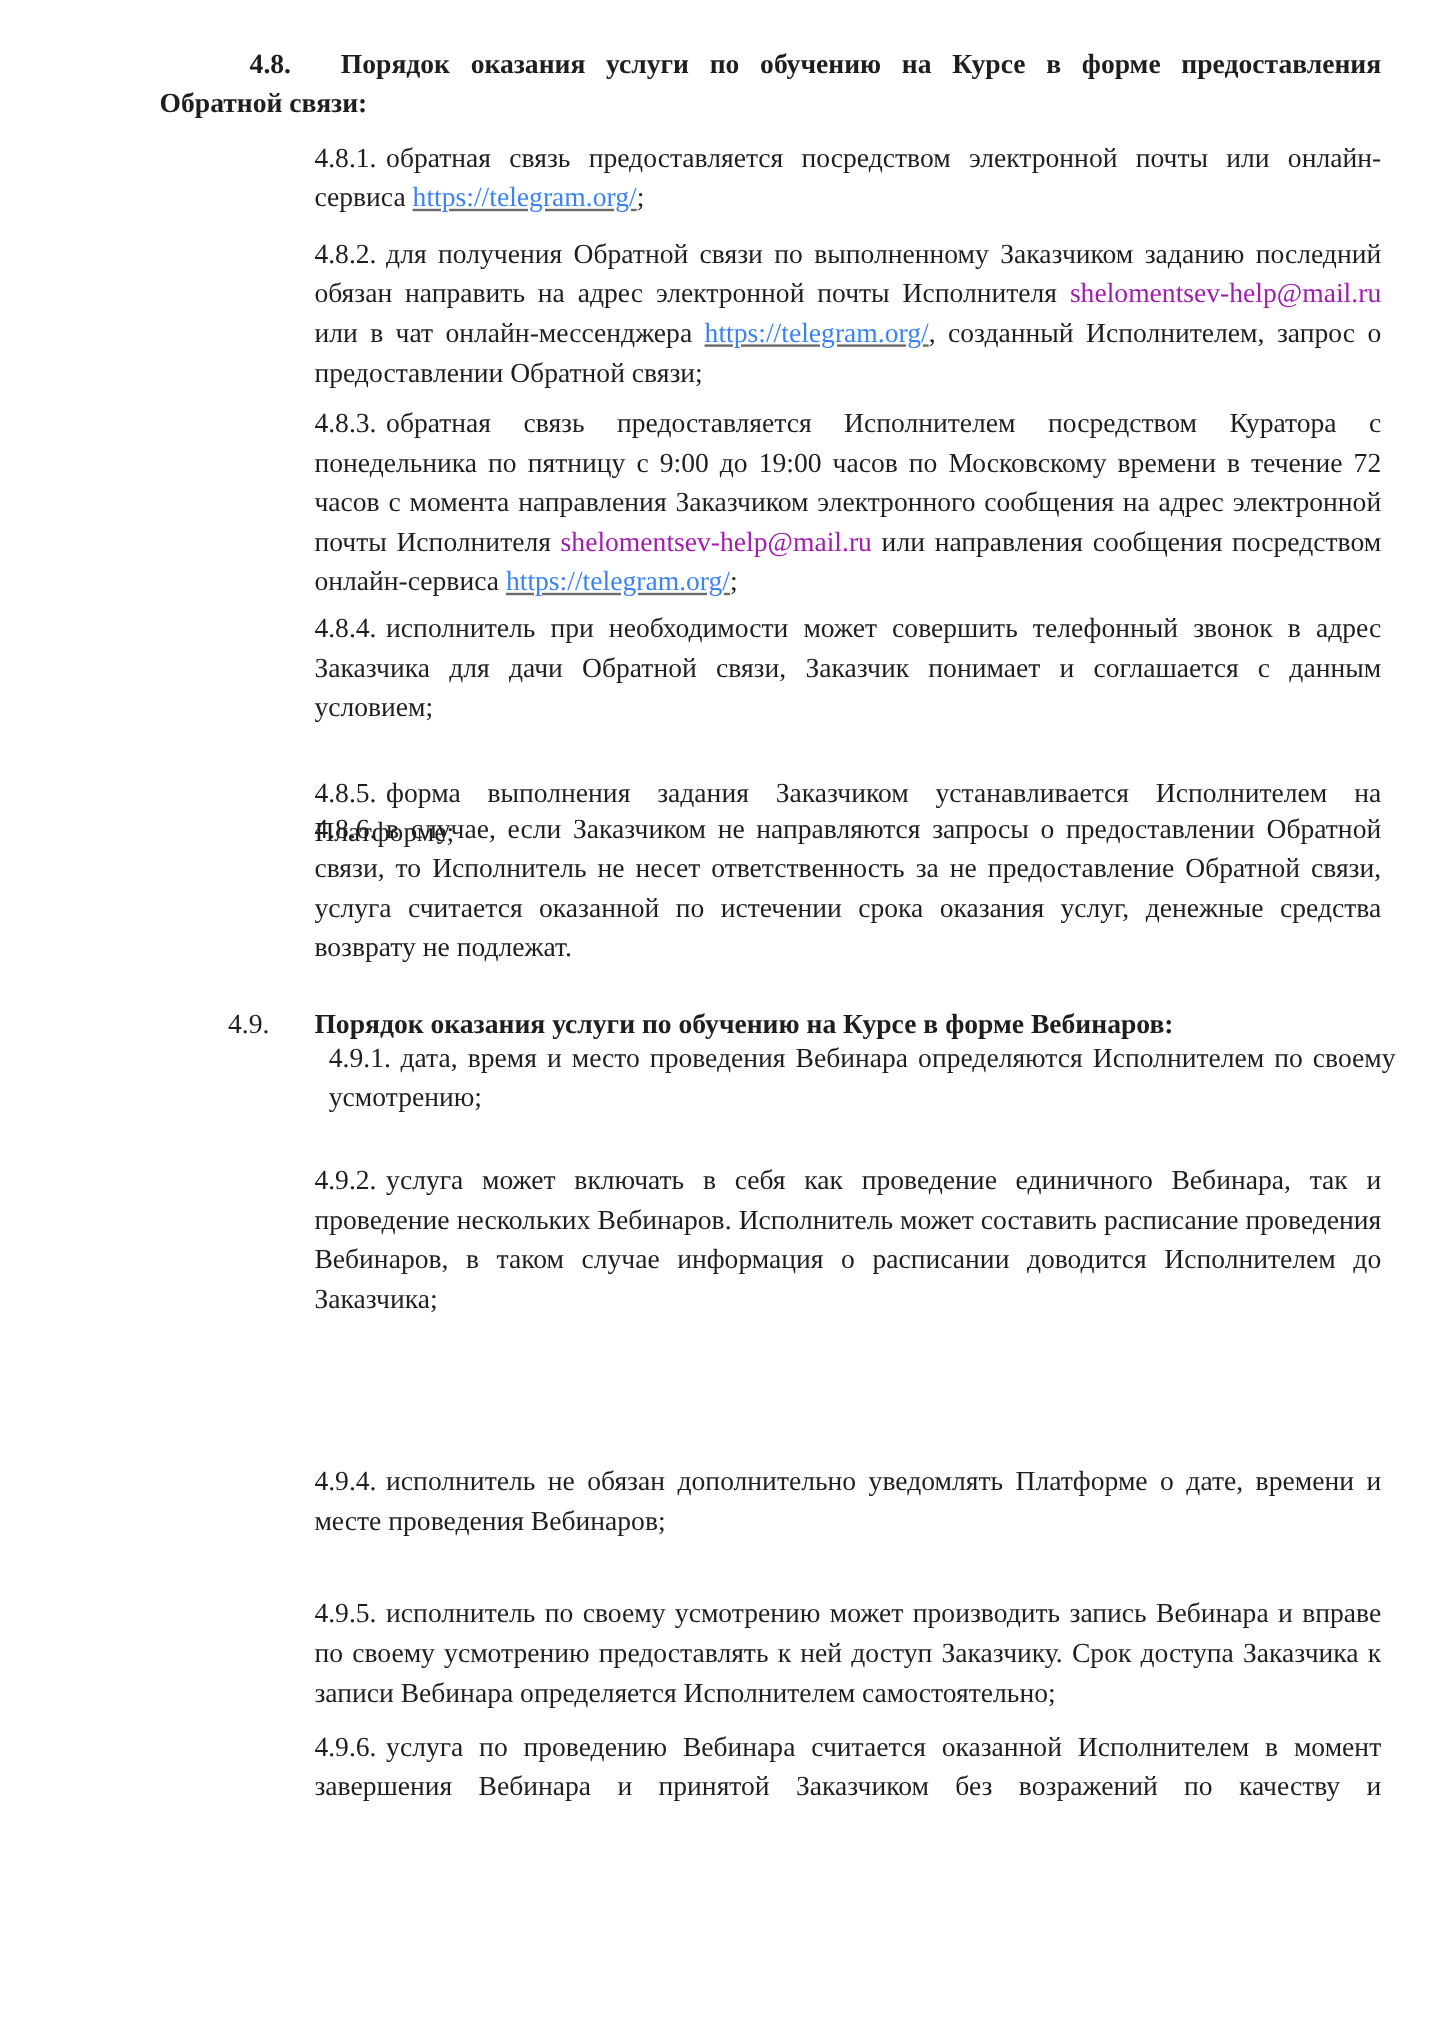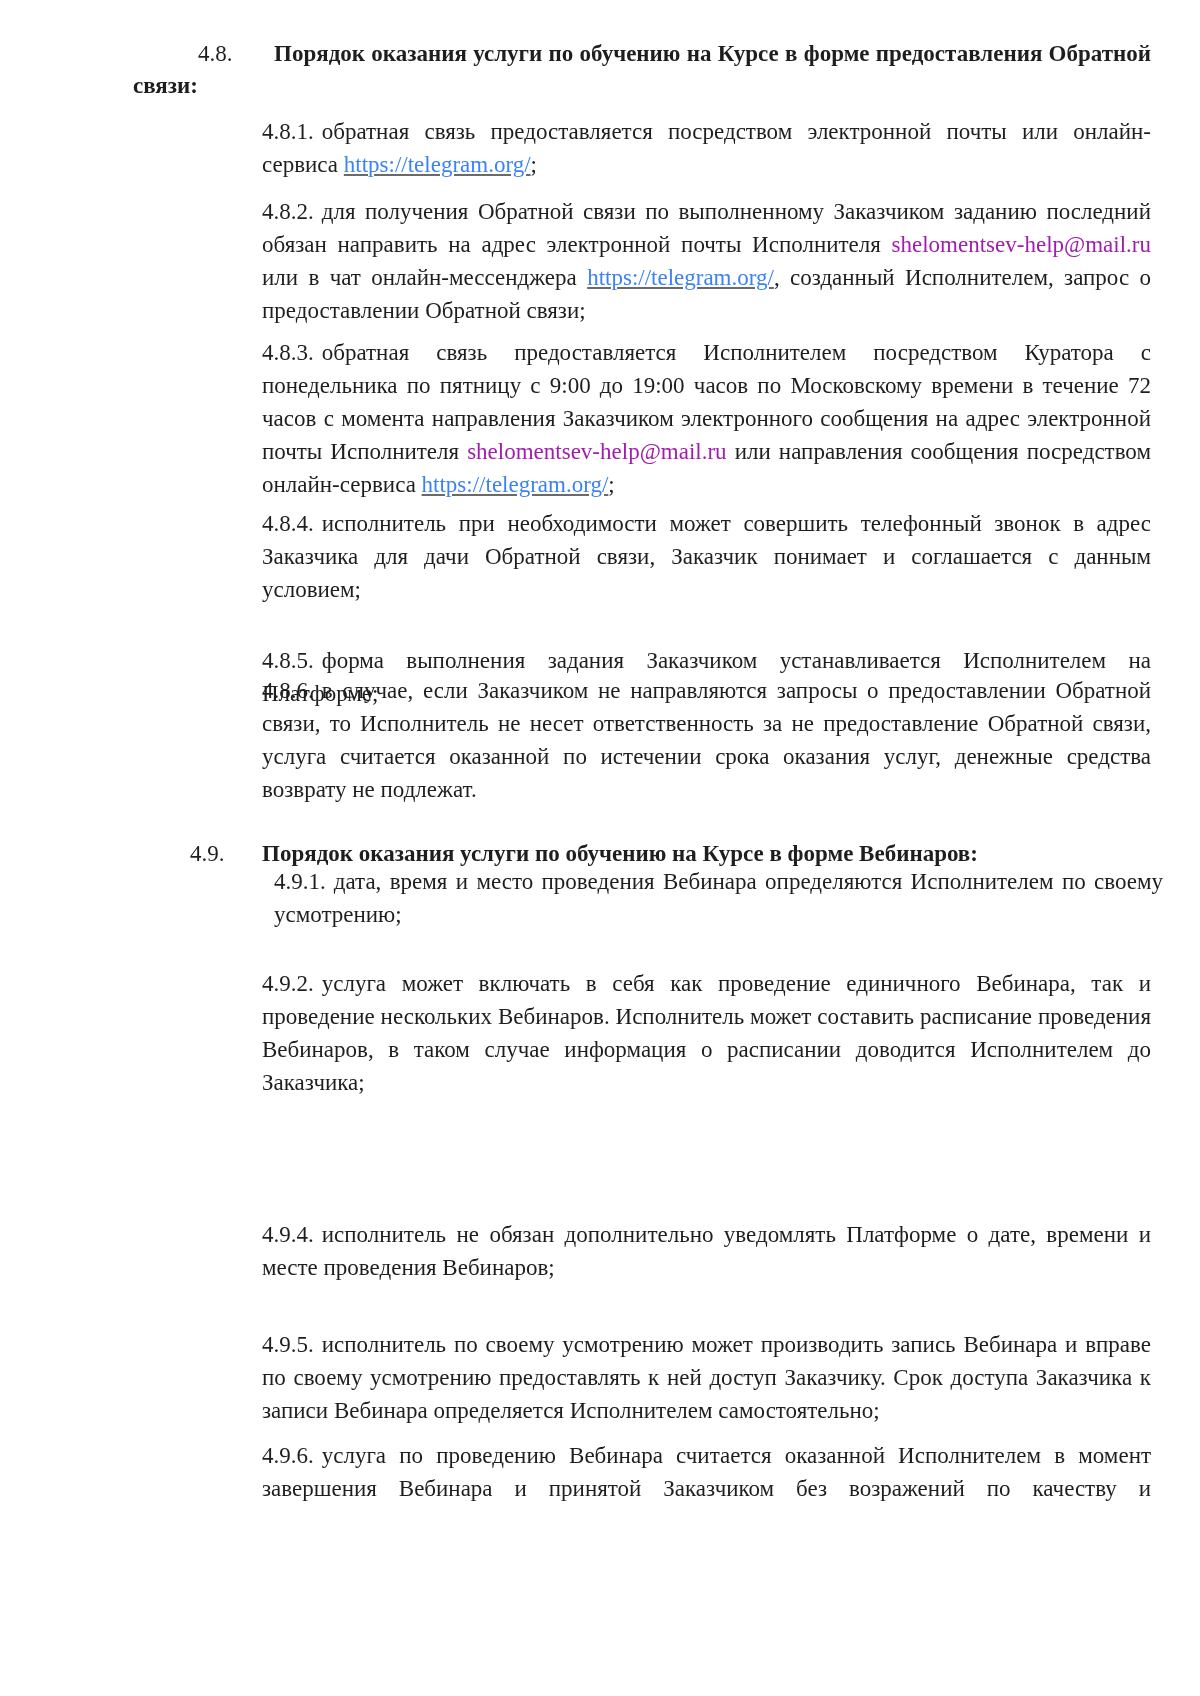--- a/index.html
+++ b/index.html
@@ -39,23 +39,24 @@
       padding-left: 57px;
       box-sizing: content-box;
     }
     .section-heading.first .num {
       margin-left: -57px;
     }
     .section-heading.first {
       text-indent: 57px;
     }
     .section-heading.first .num {
-      margin-left: 8px;
+      margin-left: 18px;
       padding-left: 0;
       text-indent: 0;
+      font-weight: bold;
     }
     .sec-49 {
       left: 190px;
       width: 960px;
     }
     .sec-49 .num {
       padding-left: 0;
       width: 72px;
     }
     .clause {

